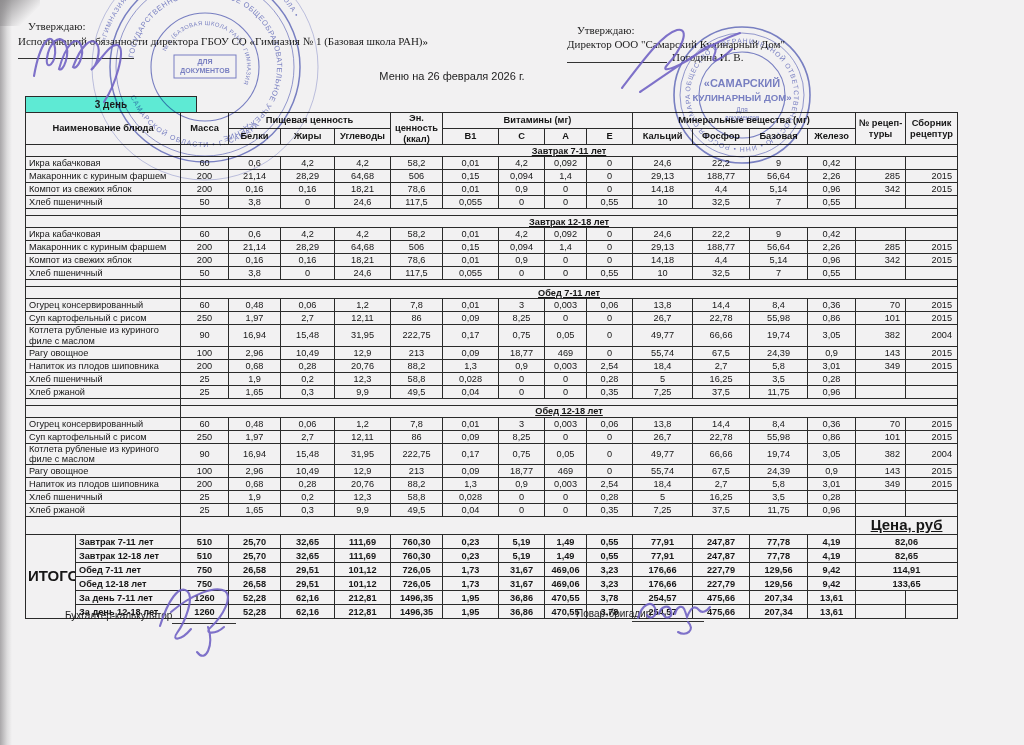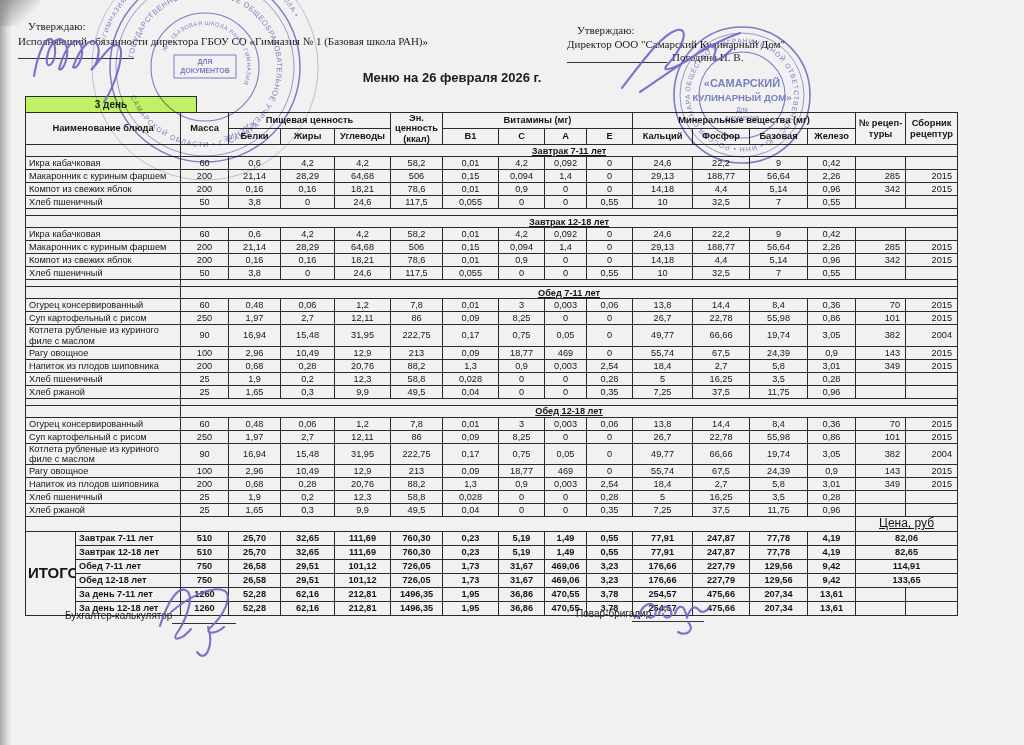--- a/index.html
+++ b/index.html
@@ -7,38 +7,38 @@
        background:#f2f1f2;font-family:"Liberation Sans",sans-serif;color:#1c1c1c;}
   .scan-edge-left{position:absolute;left:0;top:0;width:12px;height:745px;
        background:linear-gradient(90deg,#a9a7a9,#dddcdd 60%,rgba(0,0,0,0));}
   .scan-corner{position:absolute;left:0;top:0;width:40px;height:26px;
        background:linear-gradient(135deg,#8f8d8f,rgba(0,0,0,0) 70%);}
   .serif{font-family:"Liberation Serif",serif;}
   .abs{position:absolute;}
   .approve-label{font-size:11px;margin-left:10px;}
   .approve-line2{font-size:11px;white-space:nowrap;}
   .sig-line{border-bottom:1.2px solid #333;height:1px;}
-  .doc-title{font-size:13px;font-weight:700;text-align:center;width:320px;}
-  .day-box{left:25px;top:96px;width:170px;height:15px;background:#bef264;
+  .doc-title{font-size:11px;font-weight:400;text-align:center;width:320px;}
+  .day-box{left:25px;top:96px;width:170px;height:15px;background:#5eead4;
        border:1.4px solid #2a2a2a;font-size:10px;font-weight:bold;
        text-align:center;line-height:15px;}
   table.menu{position:absolute;left:25px;top:112px;width:932px;
        border-collapse:collapse;table-layout:fixed;
        font-size:9.2px;color:#161616;}
   table.menu{border:1.6px solid #161616;}
   .menu th,.menu td{border:1px solid #2a2a2a;padding:0 2px;text-align:center;
        vertical-align:middle;line-height:1.12;height:12px;overflow:hidden;}
   .menu th{font-weight:bold;font-size:9.3px;}
   .menu td.name{text-align:left;padding-left:3px;}
   .menu td.ref{text-align:right;padding-right:5px;}
   .menu tr.title-row td{height:11px;}
   .menu td.section-title{font-weight:bold;text-decoration:underline;border-left:none;}
   .menu tr.spacer td{height:6px;}
   .menu td.nob{border-left:none;border-right:none;}
-  .menu td.price-head{font-weight:normal;text-decoration:underline;font-size:12px;}
+  .menu td.price-head{font-weight:bold;text-decoration:underline;font-size:15px;}
   .menu tr.total-row td{font-weight:bold;height:13px;}
   .menu td.itogo{font-weight:bold;font-size:15px;text-align:center;}
   .menu td.tlabel{text-align:left;padding-left:3px;}
   .menu td.price{font-weight:bold;}
   .footer-label{font-size:10px;}
   .stamp{position:absolute;pointer-events:none;mix-blend-mode:multiply;opacity:0.72;}
   .handsig{position:absolute;pointer-events:none;}
 </style>
 </head>
 <body>

